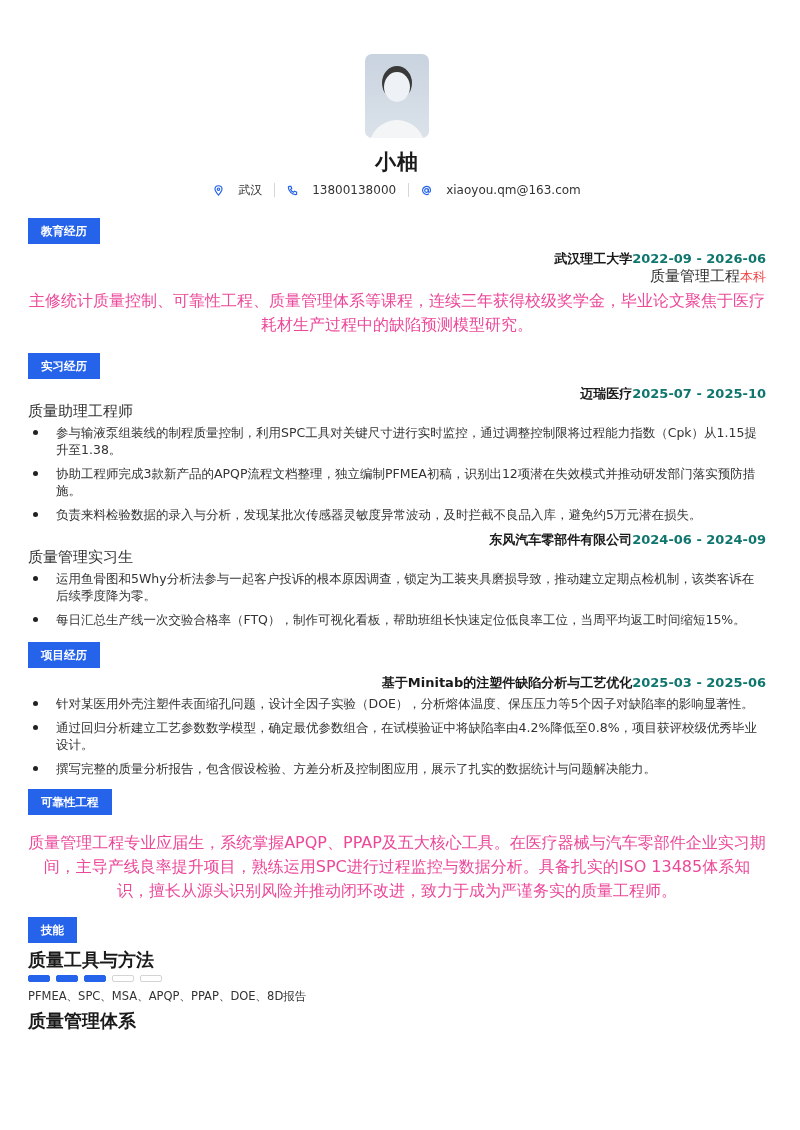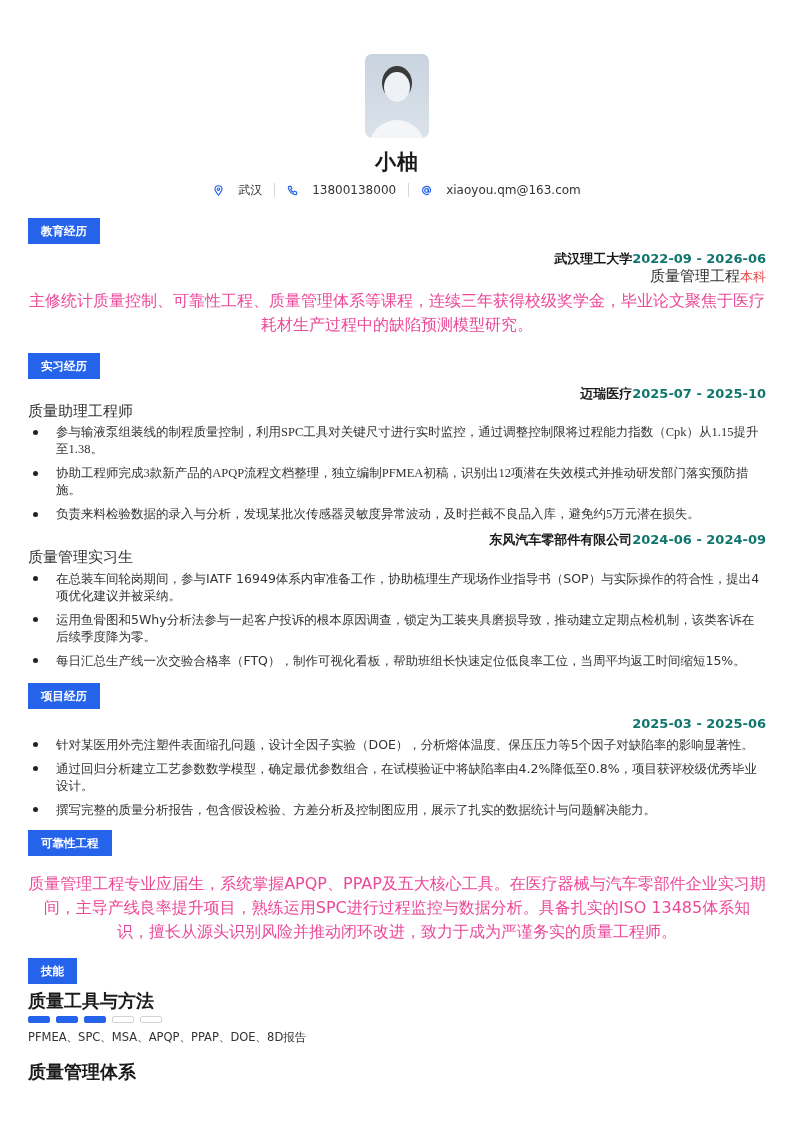--- a/index.html
+++ b/index.html
@@ -125,45 +125,45 @@
 
   <div class="section" style="margin-top:16px;">
     <span class="badge">实习经历</span>
 
     <div class="entry">
       <div class="row">
         <span class="title">迈瑞医疗</span>
         <span class="date">2025-07 - 2025-10</span>
       </div>
       <div class="sub">质量助理工程师</div>
-      <ul class="bullets" style="margin-top:4px;font-family:Liberation Serif, serif;">
+      <ul class="bullets" style="margin-top:4px;">
         <li>参与输液泵组装线的制程质量控制，利用SPC工具对关键尺寸进行实时监控，通过调整控制限将过程能力指数（Cpk）从1.15提升至1.38。</li>
         <li>协助工程师完成3款新产品的APQP流程文档整理，独立编制PFMEA初稿，识别出12项潜在失效模式并推动研发部门落实预防措施。</li>
         <li>负责来料检验数据的录入与分析，发现某批次传感器灵敏度异常波动，及时拦截不良品入库，避免约5万元潜在损失。</li>
       </ul>
     </div>
 
     <div class="entry" style="margin-top:8px;">
       <div class="row">
         <span class="title">东风汽车零部件有限公司</span>
         <span class="date">2024-06 - 2024-09</span>
       </div>
       <div class="sub">质量管理实习生</div>
       <ul class="bullets" style="margin-top:4px;">
-        <li>在总装车间轮岗期间，参与IATF 16949体系内审准备工作，协助梳理生产现场作业指导书（SOP）与实际操作的符合性，提出4项优化建议并被采纳。</li>
         <li>运用鱼骨图和5Why分析法参与一起客户投诉的根本原因调查，锁定为工装夹具磨损导致，推动建立定期点检机制，该类客诉在后续季度降为零。</li>
         <li>每日汇总生产线一次交验合格率（FTQ），制作可视化看板，帮助班组长快速定位低良率工位，当周平均返工时间缩短15%。</li>
       </ul>
     </div>
   </div>
 
   <div class="section" style="">
     <span class="badge">项目经历</span>
     <div class="entry">
       <div class="row">
+        <span class="title">基于Minitab的注塑件缺陷分析与工艺优化</span>
         <span class="date">2025-03 - 2025-06</span>
       </div>
       <ul class="bullets" style="margin-top:3px;">
         <li>针对某医用外壳注塑件表面缩孔问题，设计全因子实验（DOE），分析熔体温度、保压压力等5个因子对缺陷率的影响显著性。</li>
         <li>通过回归分析建立工艺参数数学模型，确定最优参数组合，在试模验证中将缺陷率由4.2%降低至0.8%，项目获评校级优秀毕业设计。</li>
         <li>撰写完整的质量分析报告，包含假设检验、方差分析及控制图应用，展示了扎实的数据统计与问题解决能力。</li>
       </ul>
     </div>
   </div>
 
@@ -179,17 +179,17 @@
       <div class="bars">
         <span class="bar on"></span>
         <span class="bar on"></span>
         <span class="bar on"></span>
         <span class="bar"></span>
         <span class="bar"></span>
       </div>
       <div class="skill-desc">PFMEA、SPC、MSA、APQP、PPAP、DOE、8D报告</div>
     </div>
     <div class="skill">
-      <div class="skill-name" style="margin-top:18px;">质量管理体系</div>
+      <div class="skill-name" style="margin-top:8px;">质量管理体系</div>
     </div>
   </div>
 
 </div>
 
 </body></html>

